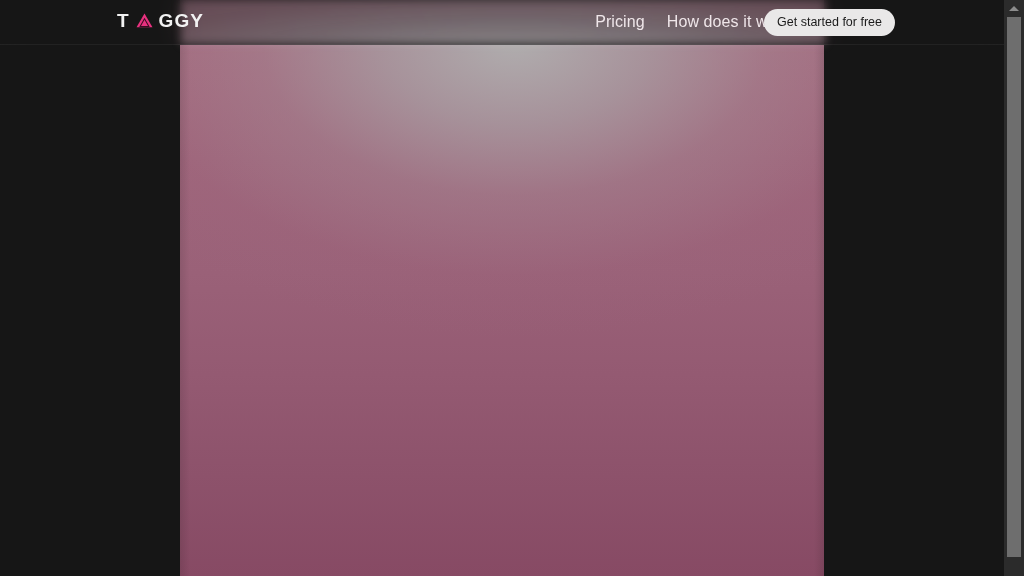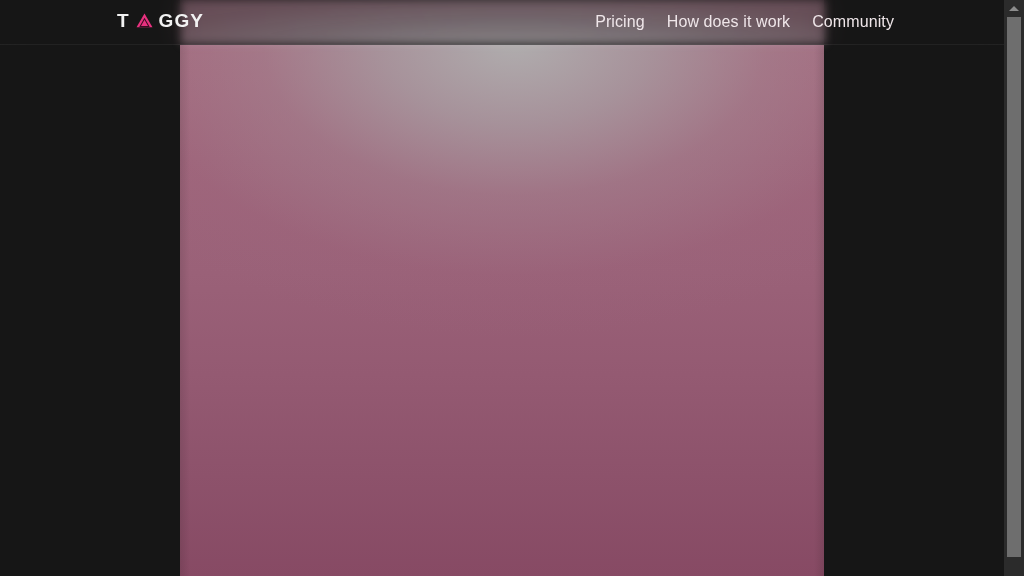--- a/index.html
+++ b/index.html
@@ -247,20 +247,21 @@
           </svg>
           <span class="logo-letter">GGY</span>
         </a>
 
         <nav class="nav">
           <a class="nav-link">Pricing</a>
           <a class="nav-link">How does it work</a>
           <a class="nav-link">Community</a>
         </nav>
 
+        <button class="cta-button">Get started for free</button>
       </div>
     </header>
 
   </div>
 
   <div class="scrollbar">
     <div class="sb-arrow up">
       <span class="sb-arrow-glyph"></span>
     </div>
     <div class="sb-track">

